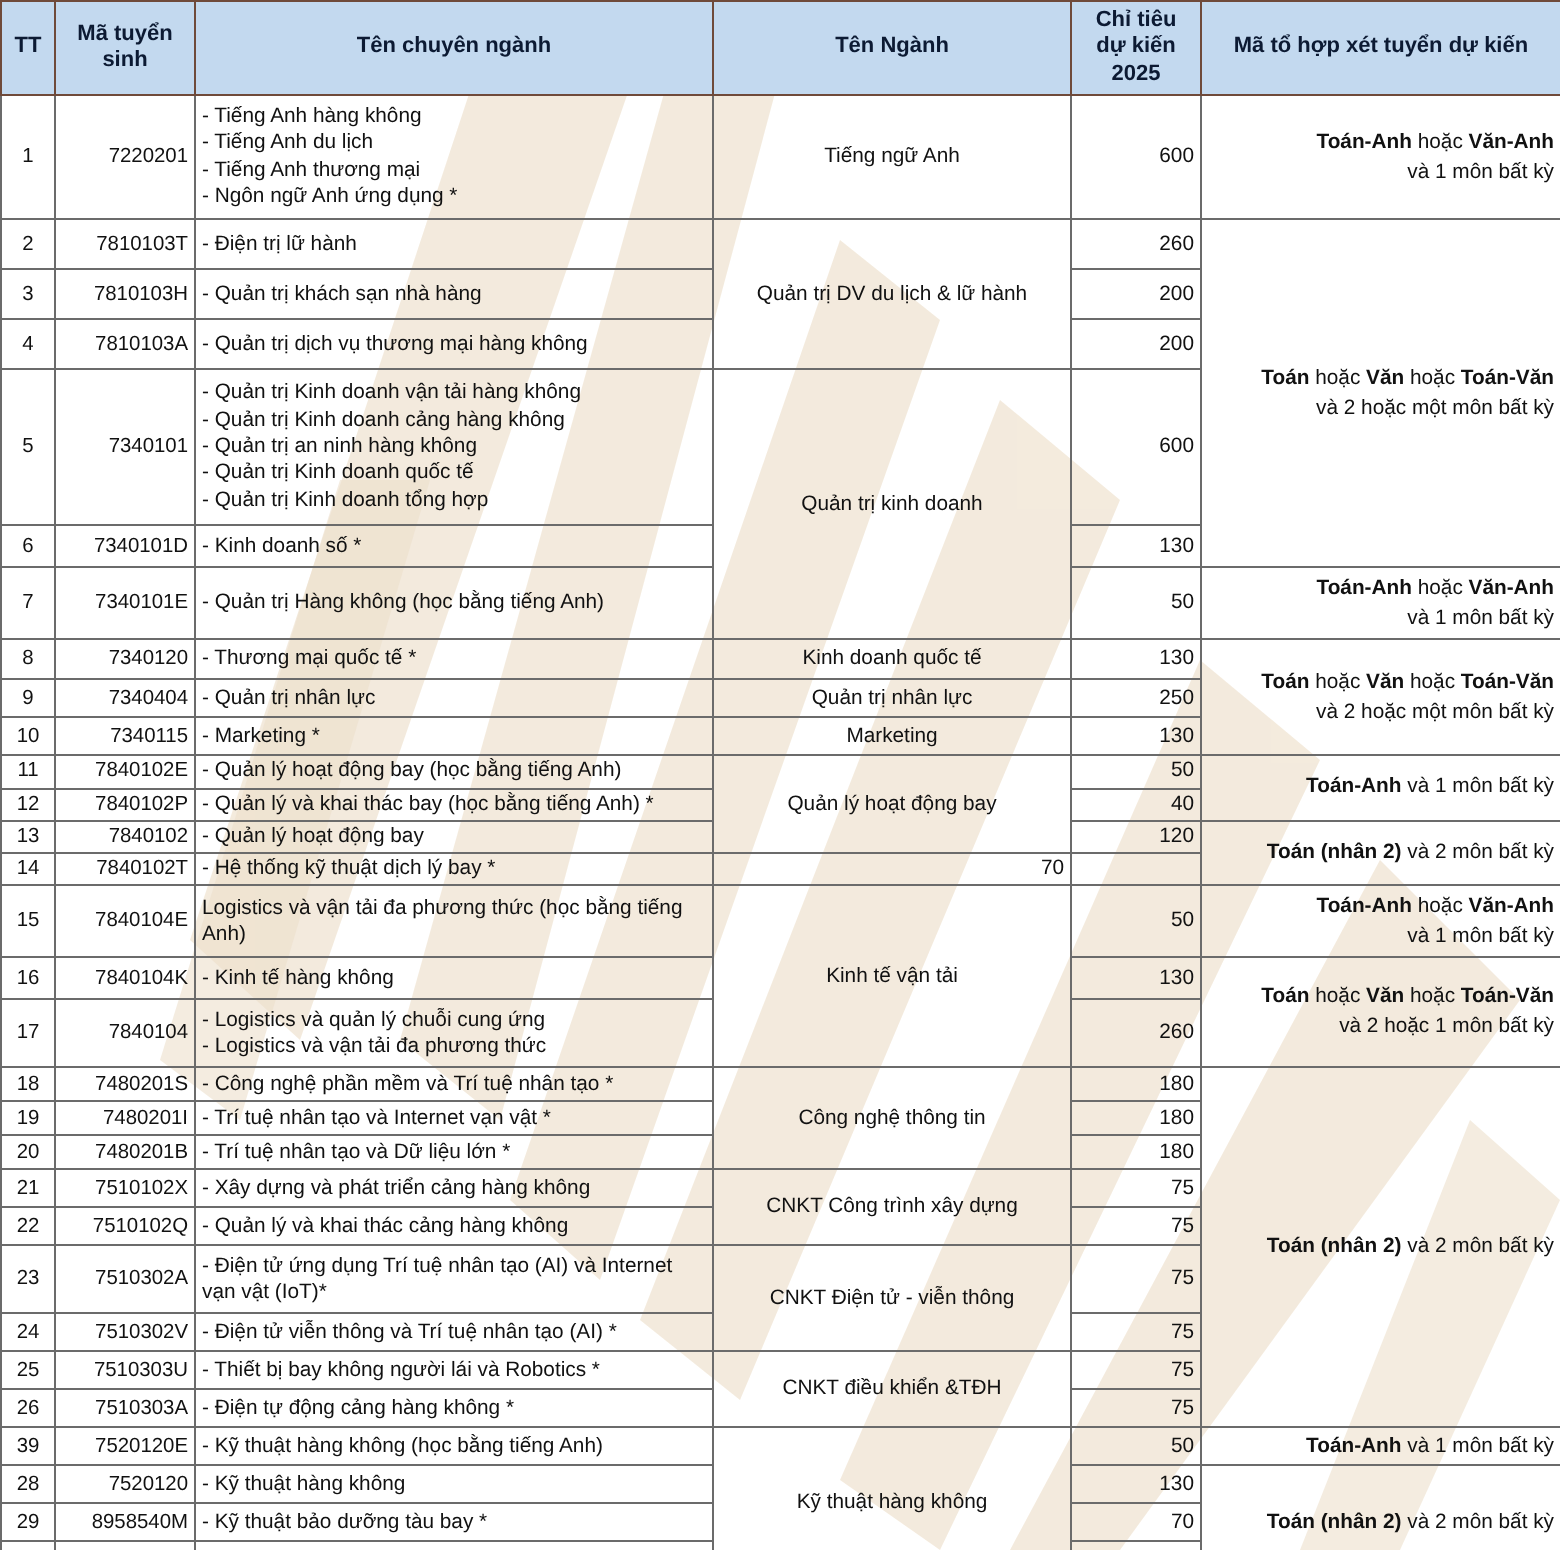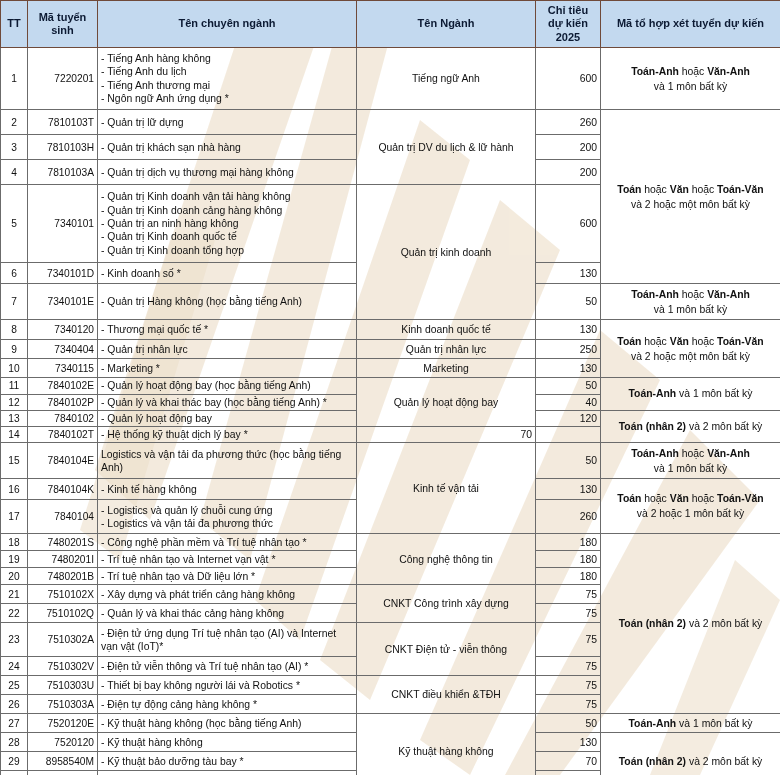--- a/index.html
+++ b/index.html
@@ -62,21 +62,21 @@
   col.c-major   { width: 259px; }
   col.c-field   { width: 179px; }
   col.c-quota   { width: 65px;  }
   col.c-combo   { width: 180px; }
 
   .cell-tt     { text-align: center; font-size: 10.2px; }
   .cell-code   { text-align: right; font-size: 10.2px; }
   .cell-major  { text-align: left; padding-left: 4px; }
   .cell-field  { text-align: center; }
   .cell-quota  { text-align: right; }
-  .cell-combo  { text-align: center; line-height: 1.45; padding: 2px 4px; }
+  .cell-combo  { text-align: right; line-height: 1.45; padding: 2px 4px; }
 
   .major-list { margin: 0; padding: 0; list-style: none; }
   .major-list li { white-space: nowrap; }
   .major-wrap { white-space: normal; }
 
   .combo-line-1 { display: block; }
   .combo-line-2 { display: block; }
   b.hl { font-weight: bold; }
   .lite { font-weight: normal; }
 </style>
@@ -145,21 +145,21 @@
       <td class="cell-quota">600</td>
       <td class="cell-combo">
         <span class="combo-line-1"><b class="hl">Toán-Anh</b><span class="lite"> hoặc </span><b class="hl">Văn-Anh</b></span>
         <span class="combo-line-2 lite">và 1 môn bất kỳ</span>
       </td>
     </tr>
 
     <tr style="height:25px">
       <td class="cell-tt">2</td>
       <td class="cell-code">7810103T</td>
-      <td class="cell-major">- Quản trị lữ dựng</td>
+      <td class="cell-major">- Điện trị lữ hành</td>
       <td class="cell-field" rowspan="3">Quản trị DV du lịch &amp; lữ hành</td>
       <td class="cell-quota">260</td>
       <td class="cell-combo" rowspan="5">
         <span class="combo-line-1"><b class="hl">Toán</b><span class="lite"> hoặc </span><b class="hl">Văn</b><span class="lite"> hoặc </span><b class="hl">Toán-Văn</b></span>
         <span class="combo-line-2 lite">và 2 hoặc một môn bất kỳ</span>
       </td>
     </tr>
 
     <tr style="height:25px">
       <td class="cell-tt">3</td>
@@ -371,21 +371,21 @@
     </tr>
 
     <tr style="height:19px">
       <td class="cell-tt">26</td>
       <td class="cell-code">7510303A</td>
       <td class="cell-major">- Điện tự động cảng hàng không *</td>
       <td class="cell-quota">75</td>
     </tr>
 
     <tr style="height:19px">
-      <td class="cell-tt">27</td>
+      <td class="cell-tt">39</td>
       <td class="cell-code">7520120E</td>
       <td class="cell-major">- Kỹ thuật hàng không (học bằng tiếng Anh)</td>
       <td class="cell-field" rowspan="4">Kỹ thuật hàng không</td>
       <td class="cell-quota">50</td>
       <td class="cell-combo">
         <span class="combo-line-1"><b class="hl">Toán-Anh</b><span class="lite"> và 1 môn bất kỳ</span></span>
       </td>
     </tr>
 
     <tr style="height:19px">

